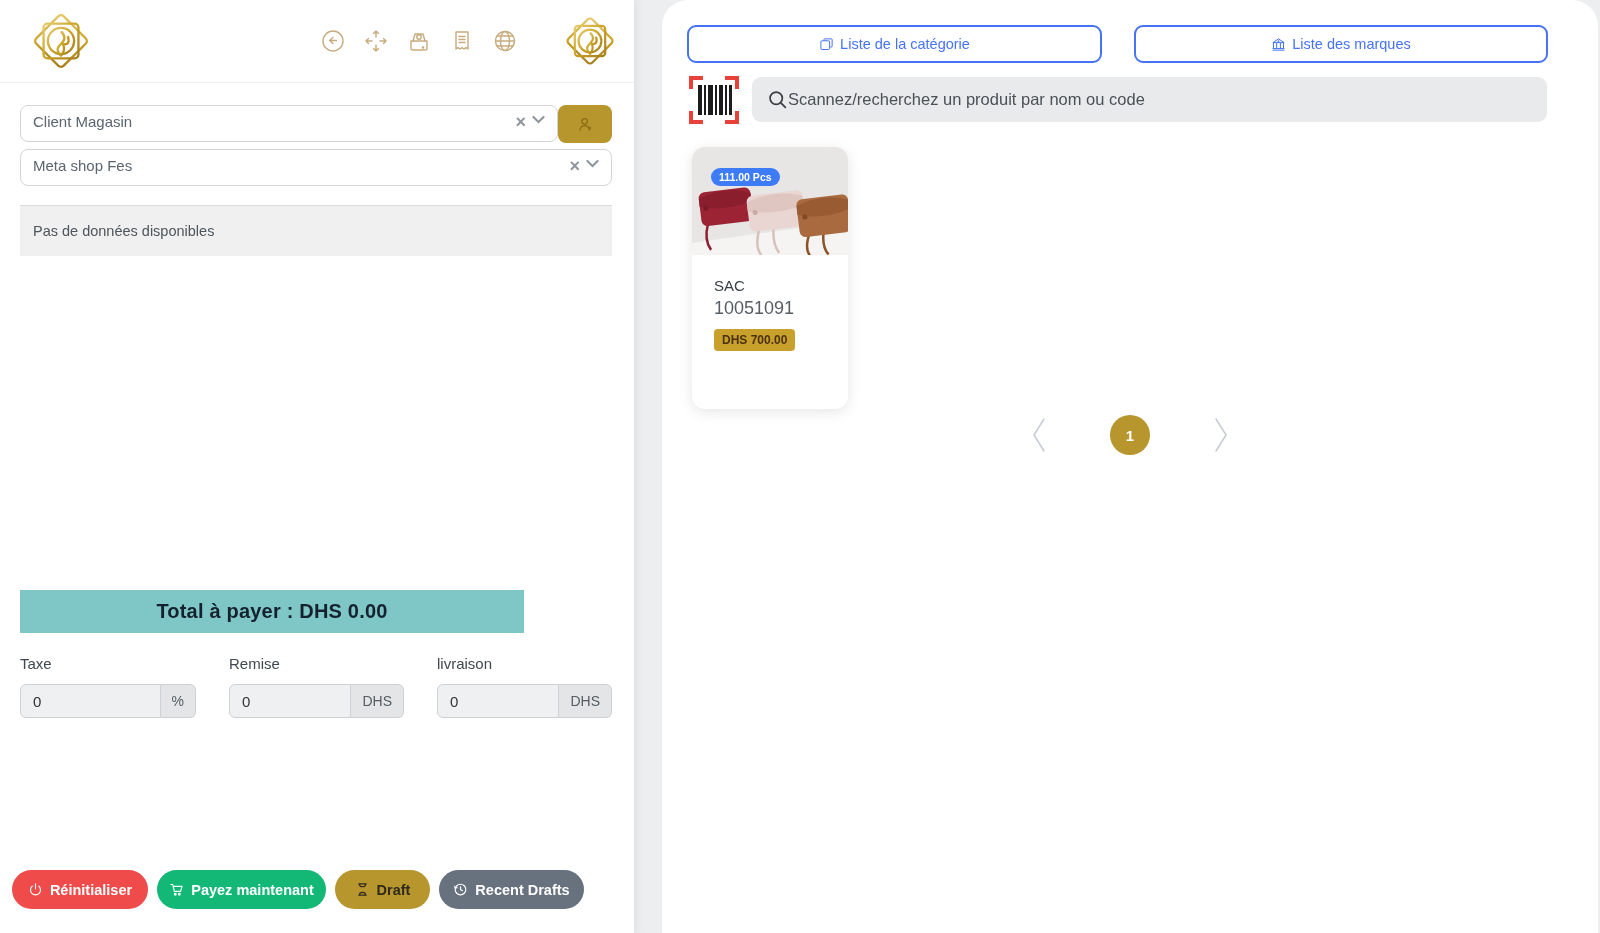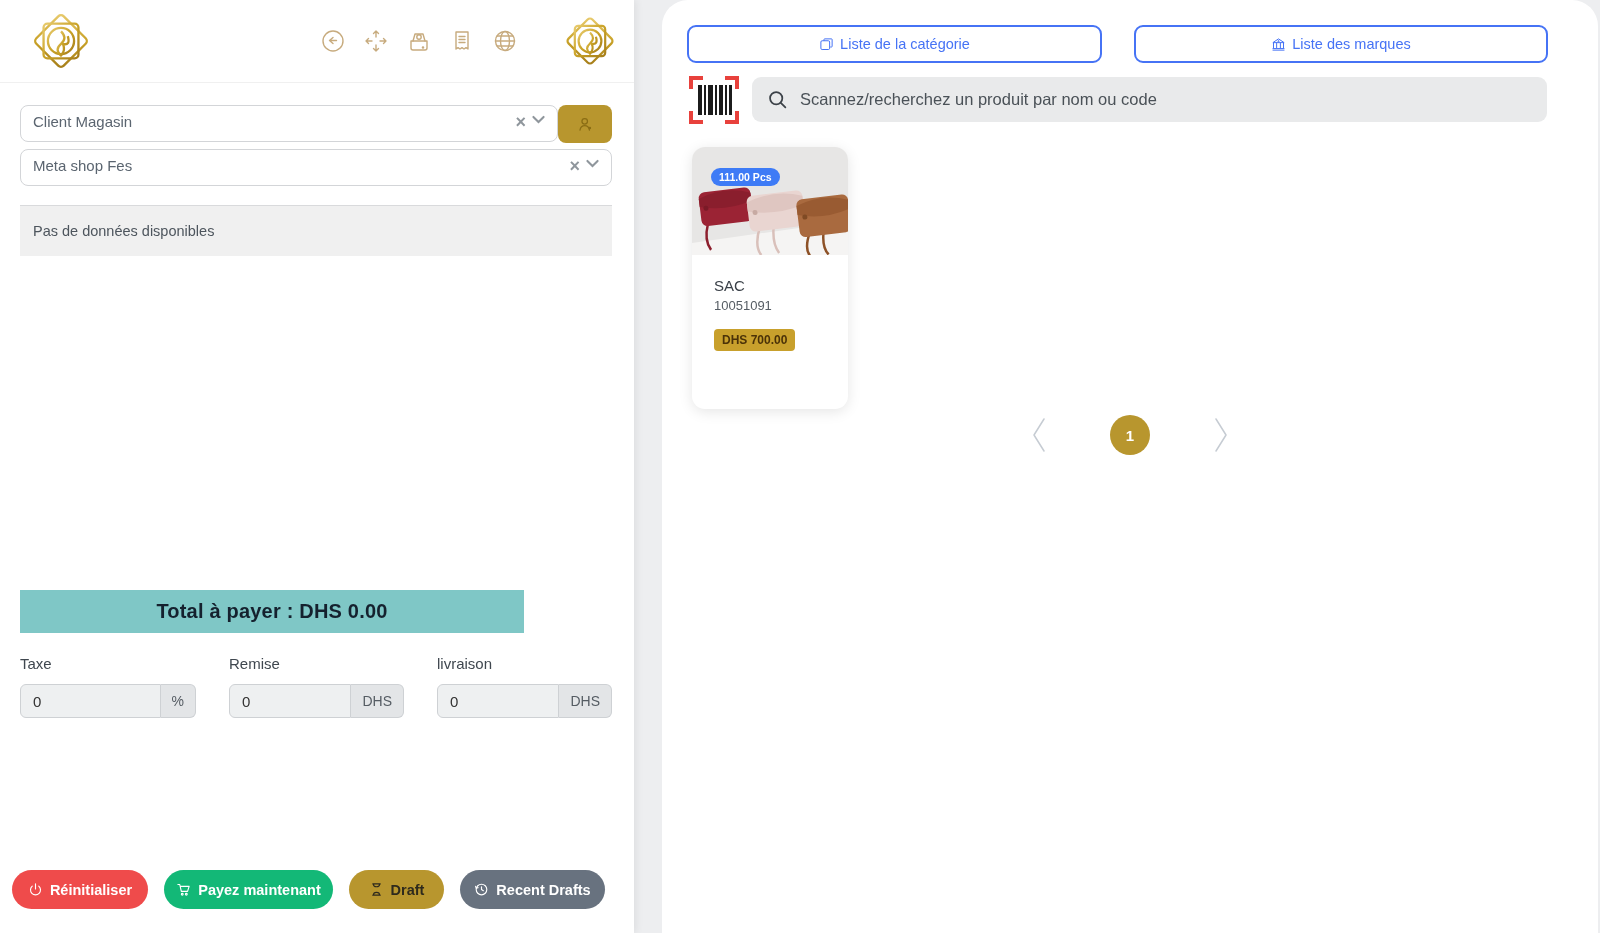--- a/index.html
+++ b/index.html
@@ -41,21 +41,21 @@
   .charge-group { position:absolute; top:684px; height:34px; display:flex; }
   .charge-group input { flex:1; min-width:0; border:1px solid #ced1d4; background:#eef0f1; border-radius:6px 0 0 6px;
                         font-size:15px; color:#333; padding-left:12px; outline:none;
                         font-family:"Liberation Sans",sans-serif; }
   .charge-unit { border:1px solid #ced1d4; border-left:none; background:#e3e5e7; border-radius:0 6px 6px 0;
                  font-size:14px; color:#555c63; display:flex; align-items:center; padding:0 11px; }
   .g-taxe { left:20px; width:176px; } .l-taxe { left:20px; }
   .g-remise { left:229px; width:175px; } .l-remise { left:229px; }
   .g-livraison { left:437px; width:175px; } .l-livraison { left:437px; }
 
-  .actions { position:absolute; left:12px; top:870px; display:flex; gap:16px; }
+  .actions { position:absolute; left:12px; top:870px; display:flex; gap:9px; }
   .pill { height:39px; border:none; border-radius:20px; display:flex; align-items:center; justify-content:center;
           gap:7px; font-size:14.5px; font-weight:bold; cursor:pointer; color:#fff;
           font-family:"Liberation Sans",sans-serif; }
   .pill svg { width:15px; height:15px; fill:none; stroke:currentColor; stroke-width:1.8; stroke-linecap:round; stroke-linejoin:round; }
   .btn-reset { width:136px; background:#ef4b4b; }
   .btn-pay { width:169px; background:#13b877; }
   .btn-draft { width:95px; background:#b8962e; color:#2e2a1d; }
   .btn-recent { width:145px; background:#68727f; }
 
   
@@ -64,33 +64,33 @@
   .outline-btn { position:absolute; top:25px; height:38px; border:2px solid #4673f5; border-radius:9px; background:#fff;
                  color:#4673f5; font-size:14.5px; display:flex; align-items:center; justify-content:center; gap:6px;
                  cursor:pointer; font-family:"Liberation Sans",sans-serif; }
   .outline-btn svg { width:15px; height:15px; stroke:#4673f5; fill:none; stroke-width:1.6; stroke-linejoin:round; }
   .btn-category { left:25px; width:415px; }
   .btn-brands { left:472px; width:414px; }
 
   .barcode-btn { position:absolute; left:25px; top:73px; width:54px; height:54px; background:#fff; cursor:pointer;
                  display:flex; align-items:center; justify-content:center; }
   .search-wrap { position:absolute; left:90px; top:77px; width:795px; height:45px; background:#e9eaeb; border-radius:9px;
-                 display:flex; align-items:center; padding-left:15px; gap:12px; }
+                 display:flex; align-items:center; padding-left:15px; gap:0; }
   .search-wrap svg { width:21px; height:21px; stroke:#3c4248; fill:none; stroke-width:2; stroke-linecap:round; }
   .search-wrap input { flex:1; border:none; background:transparent; outline:none; font-size:16.5px; color:#3c4248;
                        font-family:"Liberation Sans",sans-serif; }
   .search-wrap input::placeholder { color:#4a5batch157; color:#4a5157; opacity:1; }
 
   .product-card { position:absolute; left:30px; top:147px; width:156px; height:262px; background:#fff; border-radius:13px;
                   box-shadow:0 3px 14px rgba(0,0,0,.1); cursor:pointer; }
   .card-img { position:relative; width:156px; height:108px; border-radius:13px 13px 0 0; overflow:hidden; }
   .stock-badge { position:absolute; left:19px; top:21px; background:#3e7bf6; color:#fff; font-size:10.5px; font-weight:bold;
                  padding:3px 8px; border-radius:9px; }
   .card-name { position:absolute; left:22px; top:130px; font-size:15px; color:#3a4048; }
-  .card-code { position:absolute; left:22px; top:151px; font-size:13px; color:#565d64; }
+  .card-code { position:absolute; left:22px; top:151px; font-size:18px; color:#565d64; }
   .price-badge { position:absolute; left:22px; top:182px; background:#c8a02c; color:#4b3208; font-size:12px; font-weight:bold;
                  padding:4px 8px; border-radius:4px; }
 
   .pagination { position:absolute; left:0; top:413px; width:936px; display:flex; align-items:center; justify-content:center; gap:62px; }
   .page-arrow { cursor:pointer; display:flex; }
   .page-arrow svg { width:18px; height:44px; stroke:#c6ccd3; stroke-width:1.5; fill:none; stroke-linecap:round; stroke-linejoin:round; }
   .page-num { width:40px; height:40px; border-radius:50%; background:#b8962e; color:#fff; font-size:15px; font-weight:bold;
               display:flex; align-items:center; justify-content:center; cursor:pointer; }
 </style>
 </head>

